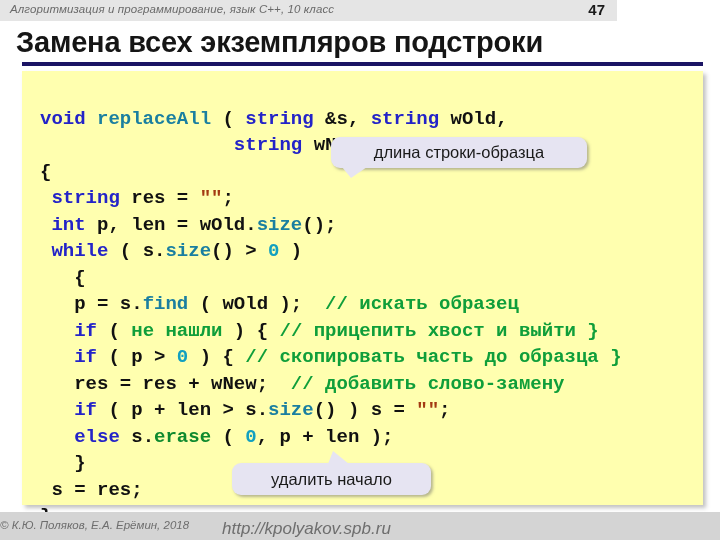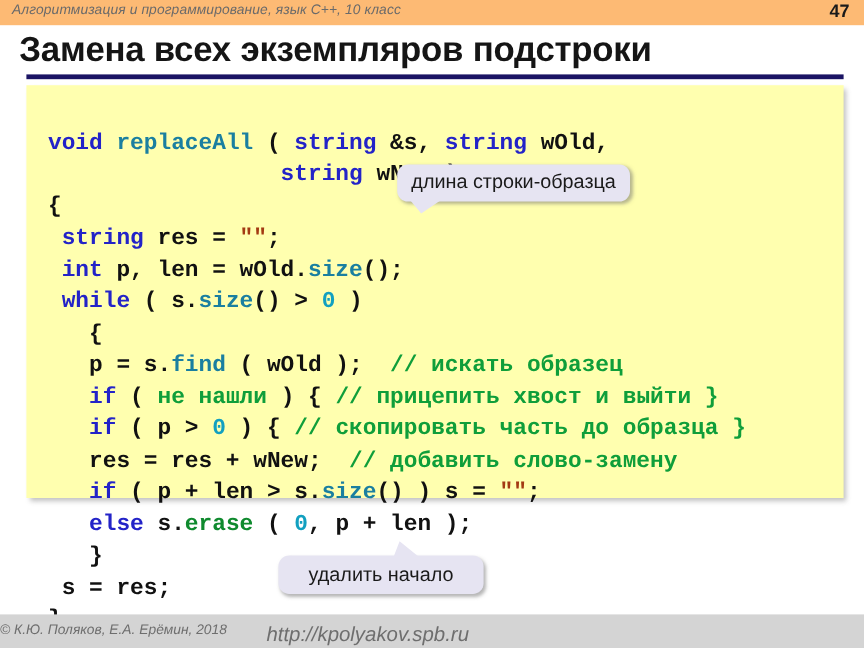--- a/index.html
+++ b/index.html
@@ -12,22 +12,22 @@
     height: 540px;
     position: relative;
     overflow: hidden;
     font-family: "Liberation Sans", sans-serif;
   }
 
   
   .header-band {
     position: absolute;
     left: 0; top: 0;
-    width: 720px; height: 21px;
-    background: #fdba74;
+    width: 617px; height: 21px;
+    background: #e5e5e5;
     text-align: center;
   }
   .header-title {
     position: absolute;
     left: 10px; top: 3px;
     font-family: "Liberation Sans", sans-serif;
     font-style: italic;
     font-size: 11.5px;
     color: #6a6a6a;
     letter-spacing: 0.1px;
@@ -57,21 +57,21 @@
     position: absolute;
     left: 22px; top: 62px;
     width: 681px; height: 4px;
     background: #1b1464;
   }
 
   
   .code-box {
     position: absolute;
     left: 22px; top: 71px;
-    width: 681px; height: 344px;
+    width: 681px; height: 434px;
     background: #ffffaf;
     box-shadow: 3px 3px 4px rgba(120,120,120,0.45);
   }
   .code {
     position: absolute;
     left: 18px; top: 8px;
     font-family: "Liberation Mono", "DejaVu Sans Mono", monospace;
     font-size: 19px;
     font-weight: bold;
     line-height: 26.5px;
@@ -96,33 +96,33 @@
     font-family: "Liberation Sans", sans-serif;
     font-size: 16.5px;
     color: #1a1a1a;
     display: flex;
     align-items: center;
     justify-content: center;
     white-space: nowrap;
   }
   #bubble-pattern-length {
     left: 331px; top: 137px;
-    width: 194px; height: 31px;
+    width: 256px; height: 31px;
   }
   #bubble-pattern-length .tail {
     position: absolute;
     left: 11px; bottom: -10px;
     width: 0; height: 0;
     border-left: 9px solid transparent;
     border-right: 16px solid transparent;
     border-top: 11px solid #e6e4f2;
   }
   #bubble-remove-start {
     left: 232px; top: 463px;
-    width: 171px; height: 32px;
+    width: 199px; height: 32px;
   }
   #bubble-remove-start .tail {
     position: absolute;
     left: 96px; top: -12px;
     width: 0; height: 0;
     border-left: 5px solid transparent;
     border-right: 16px solid transparent;
     border-bottom: 13px solid #e6e4f2;
   }
 

